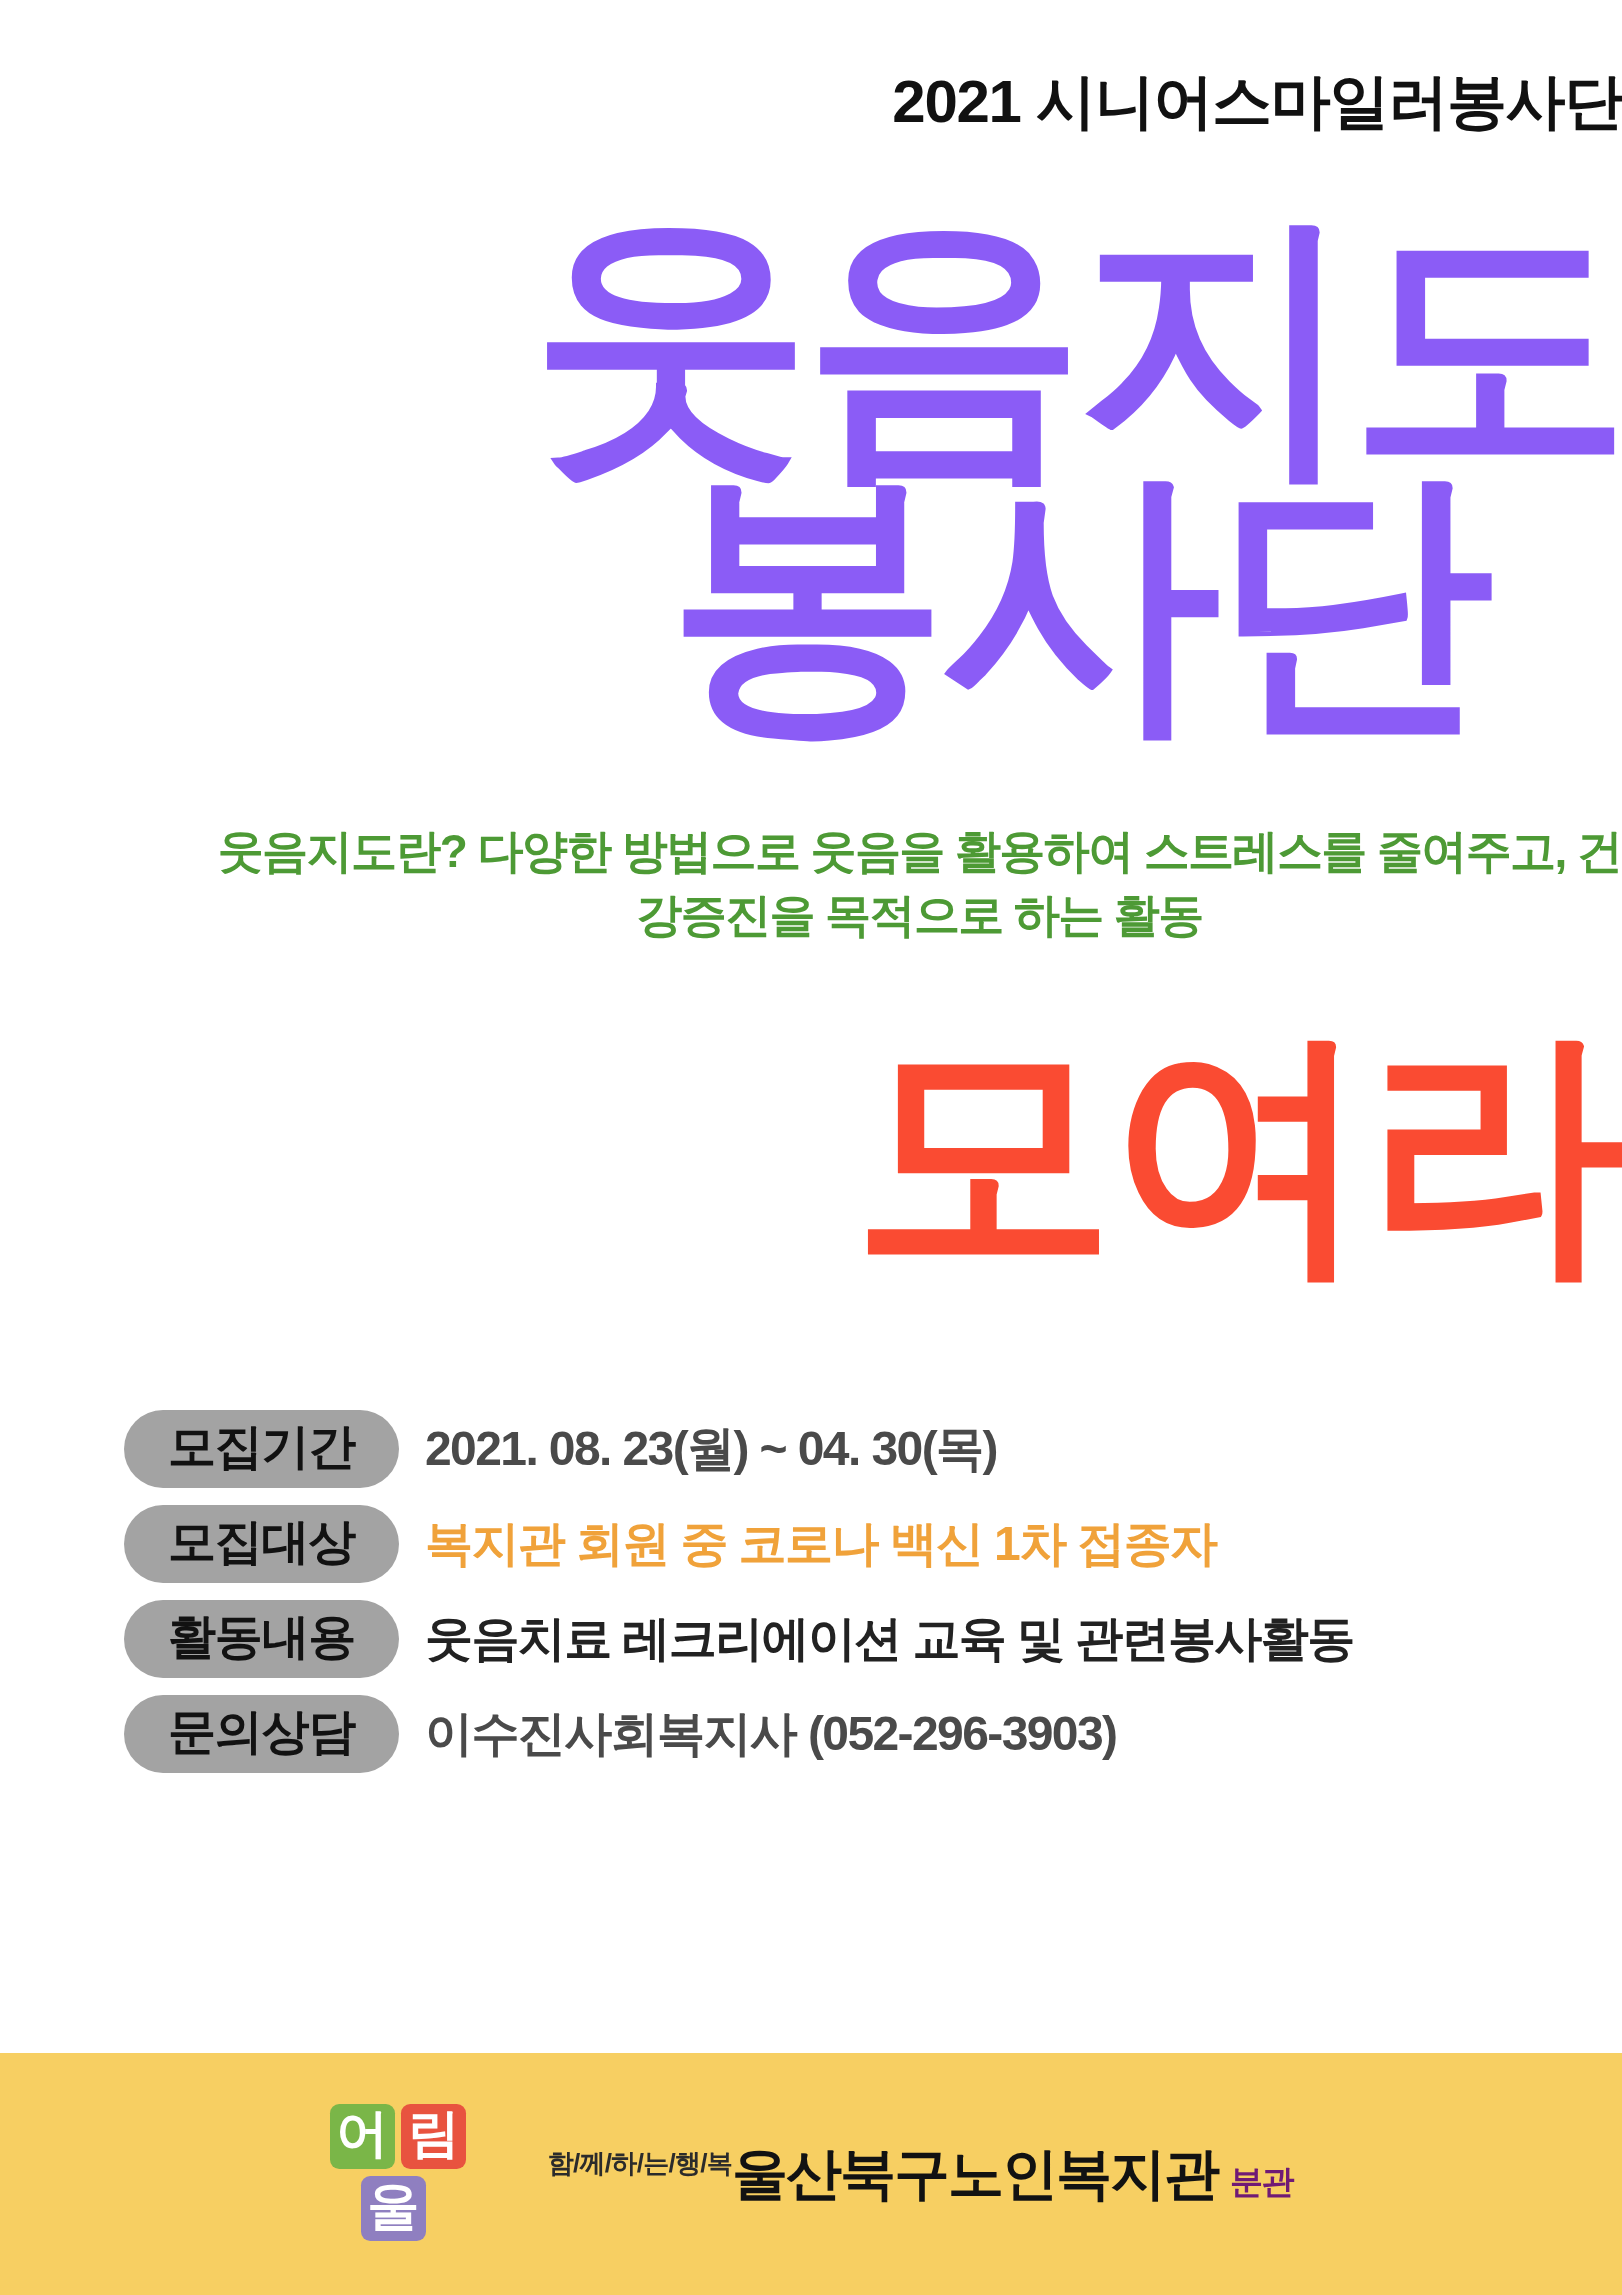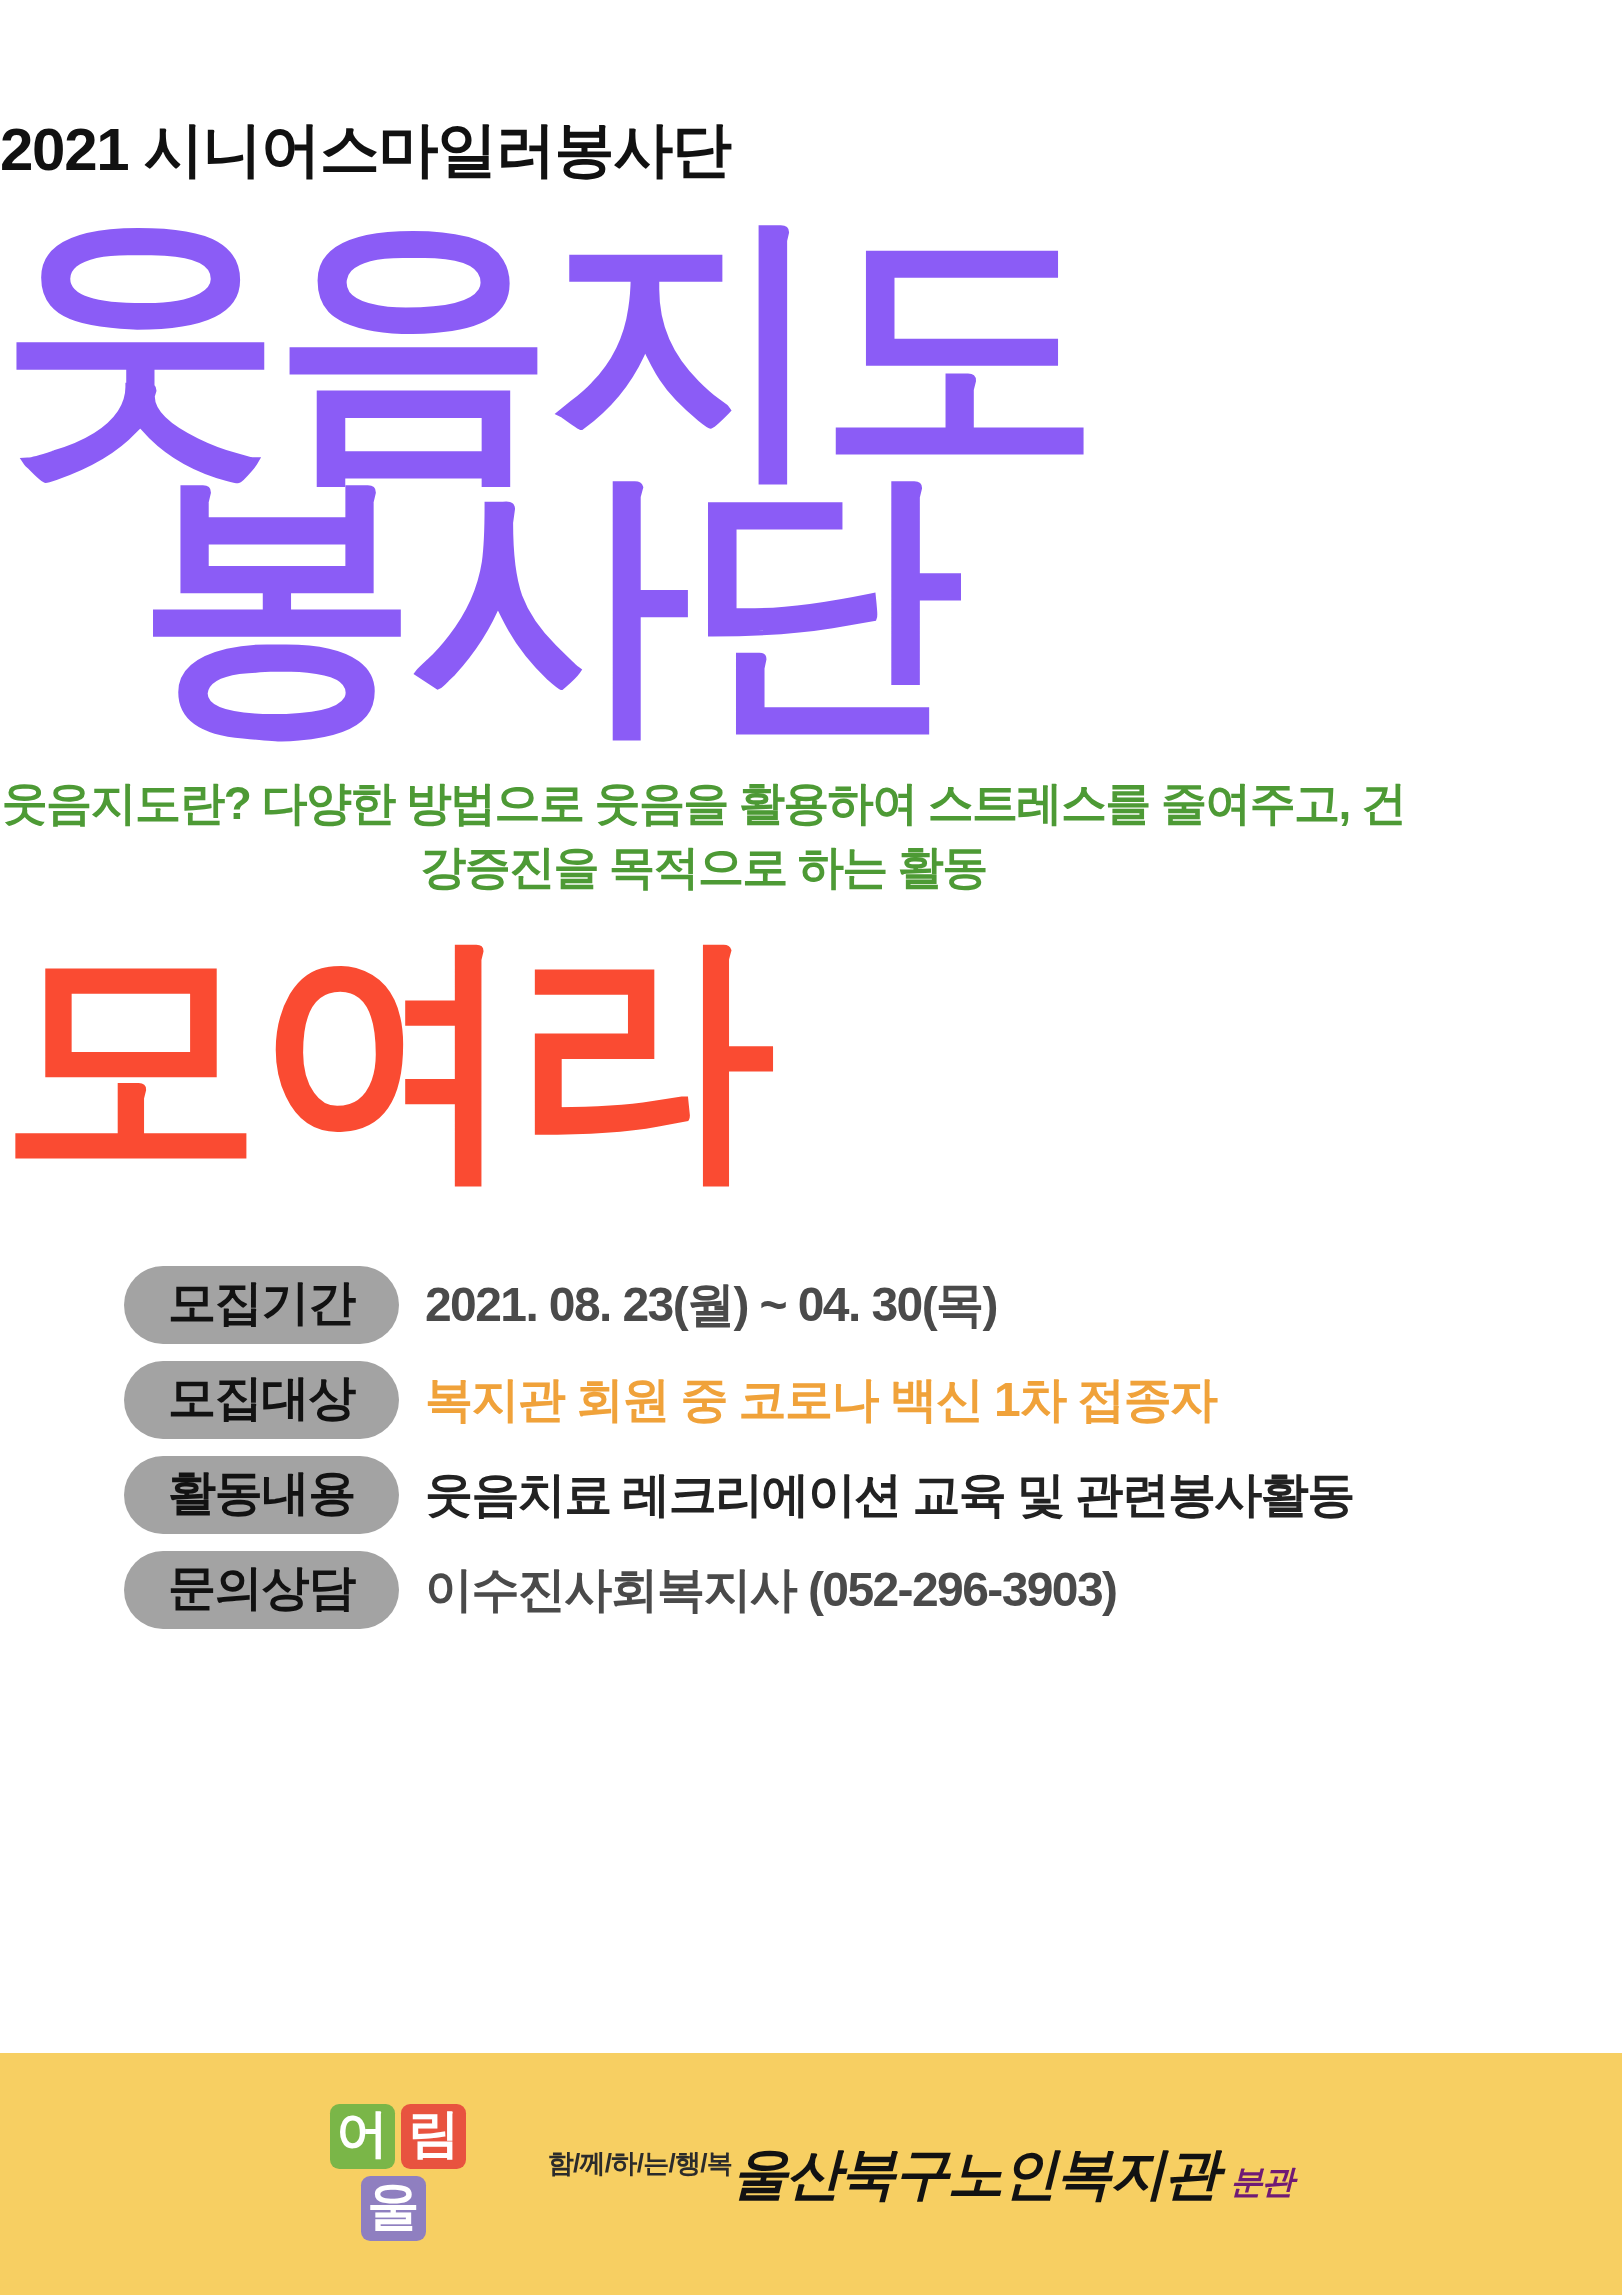--- a/index.html
+++ b/index.html
@@ -23,22 +23,23 @@
     box-sizing: border-box;
     display: flex;
     flex-direction: column;
   }
 
   
   .content {
     flex: 1 1 auto;
     display: flex;
     flex-direction: column;
-    align-items: flex-start;
-    padding-top: 120px;
+    align-items: flex-end;
+    padding-top: 72px;
+    gap: 48px;
   }
 
   .kicker {
     font-size: 60px;
     font-weight: 800;
     letter-spacing: -1.3px;
     color: #111111;
     line-height: 1;
     margin: 0;
     text-align: center;
@@ -184,21 +185,20 @@
     font-size: 26px;
     font-weight: 700;
     color: #2b2b2b;
     letter-spacing: -0.7px;
     margin-bottom: 6.5px;
   }
   .footer-main {
     display: flex;
     align-items: baseline;
     gap: 11.8px;
-    font-style: italic;
   }
   .footer-org {
     font-size: 56px;
     font-weight: 900;
     color: #121212;
     letter-spacing: -2px;
     line-height: 1;
   }
   .footer-branch {
     font-size: 33px;

